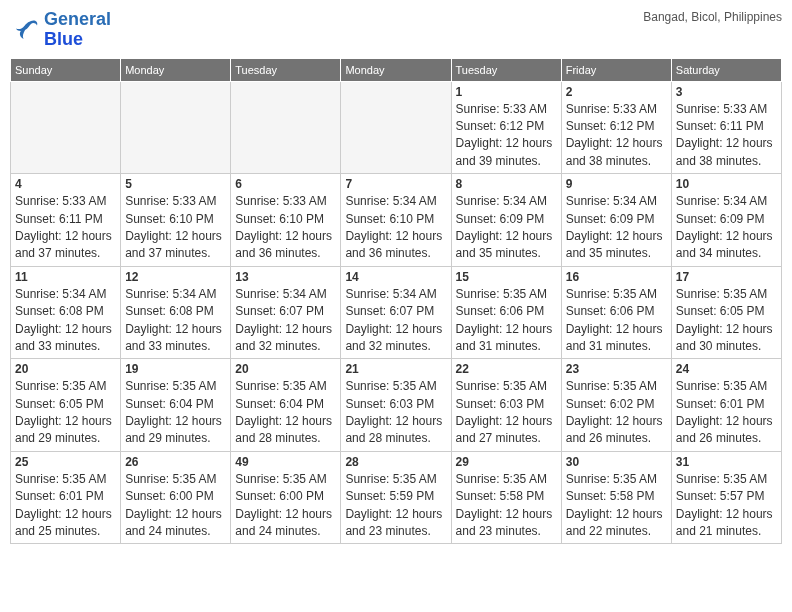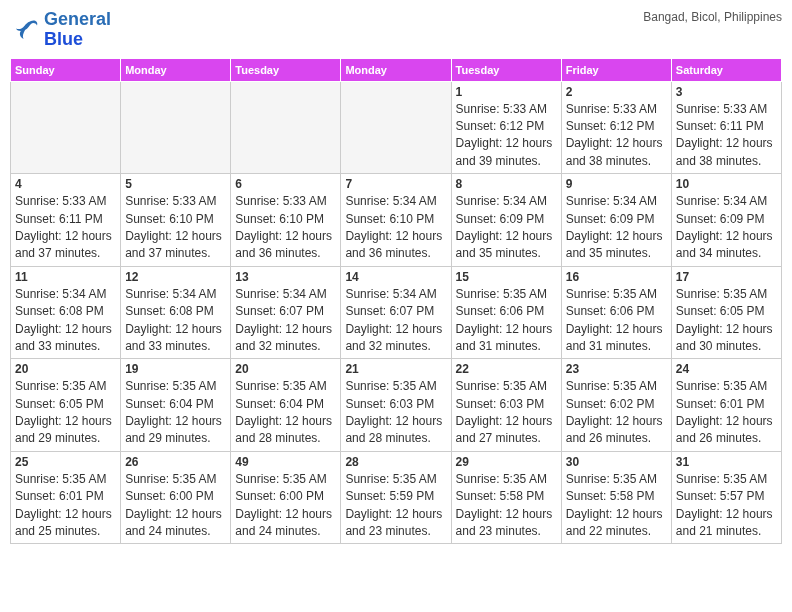--- a/index.html
+++ b/index.html
@@ -45,24 +45,24 @@
     .location {
       font-size: 12px;
       color: #555;
     }
     table {
       width: 100%;
       border-collapse: collapse;
       table-layout: fixed;
     }
     th {
-      background-color: #d946ef;
+      background-color: #737373;
       color: #fff;
       font-size: 11px;
-      font-weight: bold;
+      font-weight: normal;
       padding: 5px 4px;
       text-align: left;
       border: 1px solid #fff;
     }
     td {
       border: 1px solid #ccc;
       vertical-align: top;
       padding: 3px 4px;
       font-size: 9.5px;
       color: #333;

